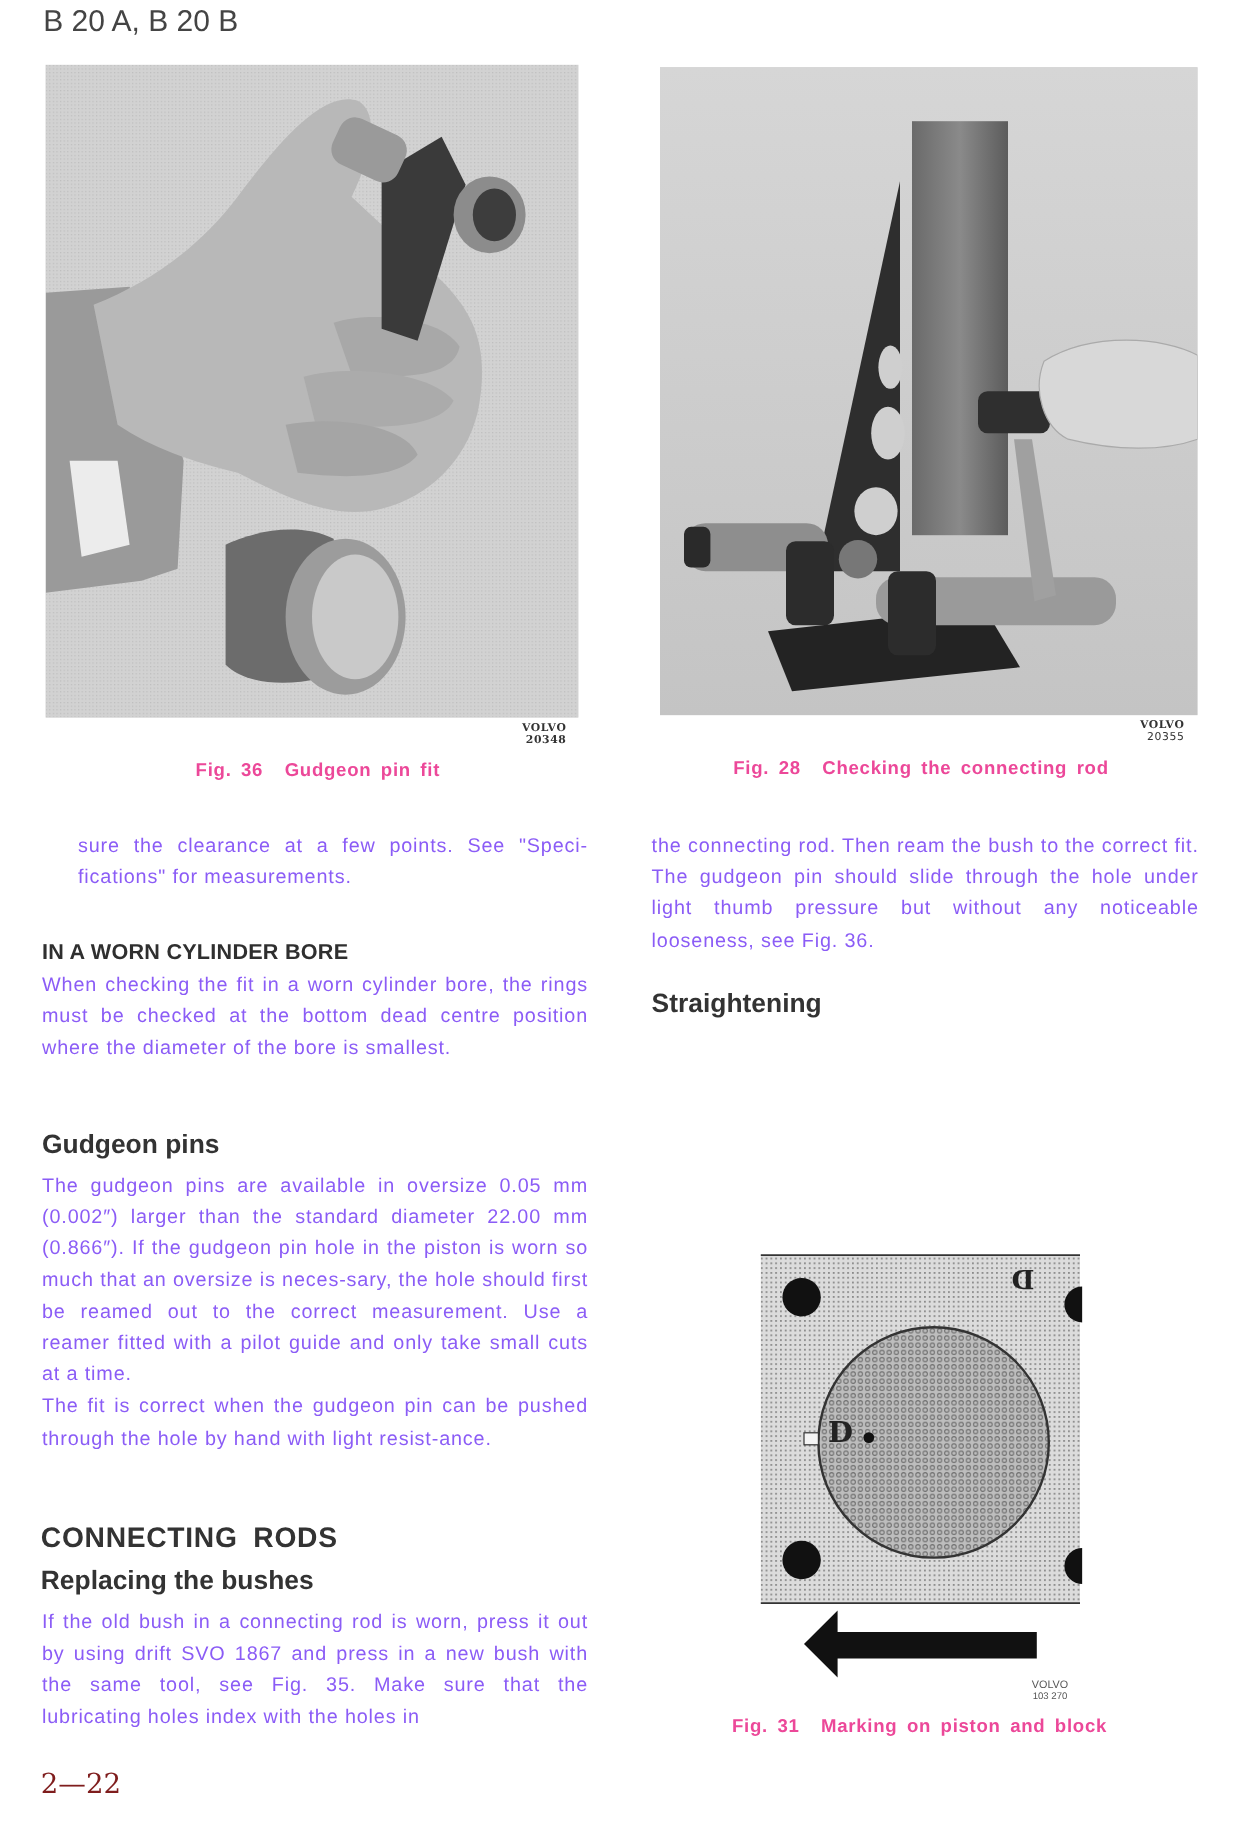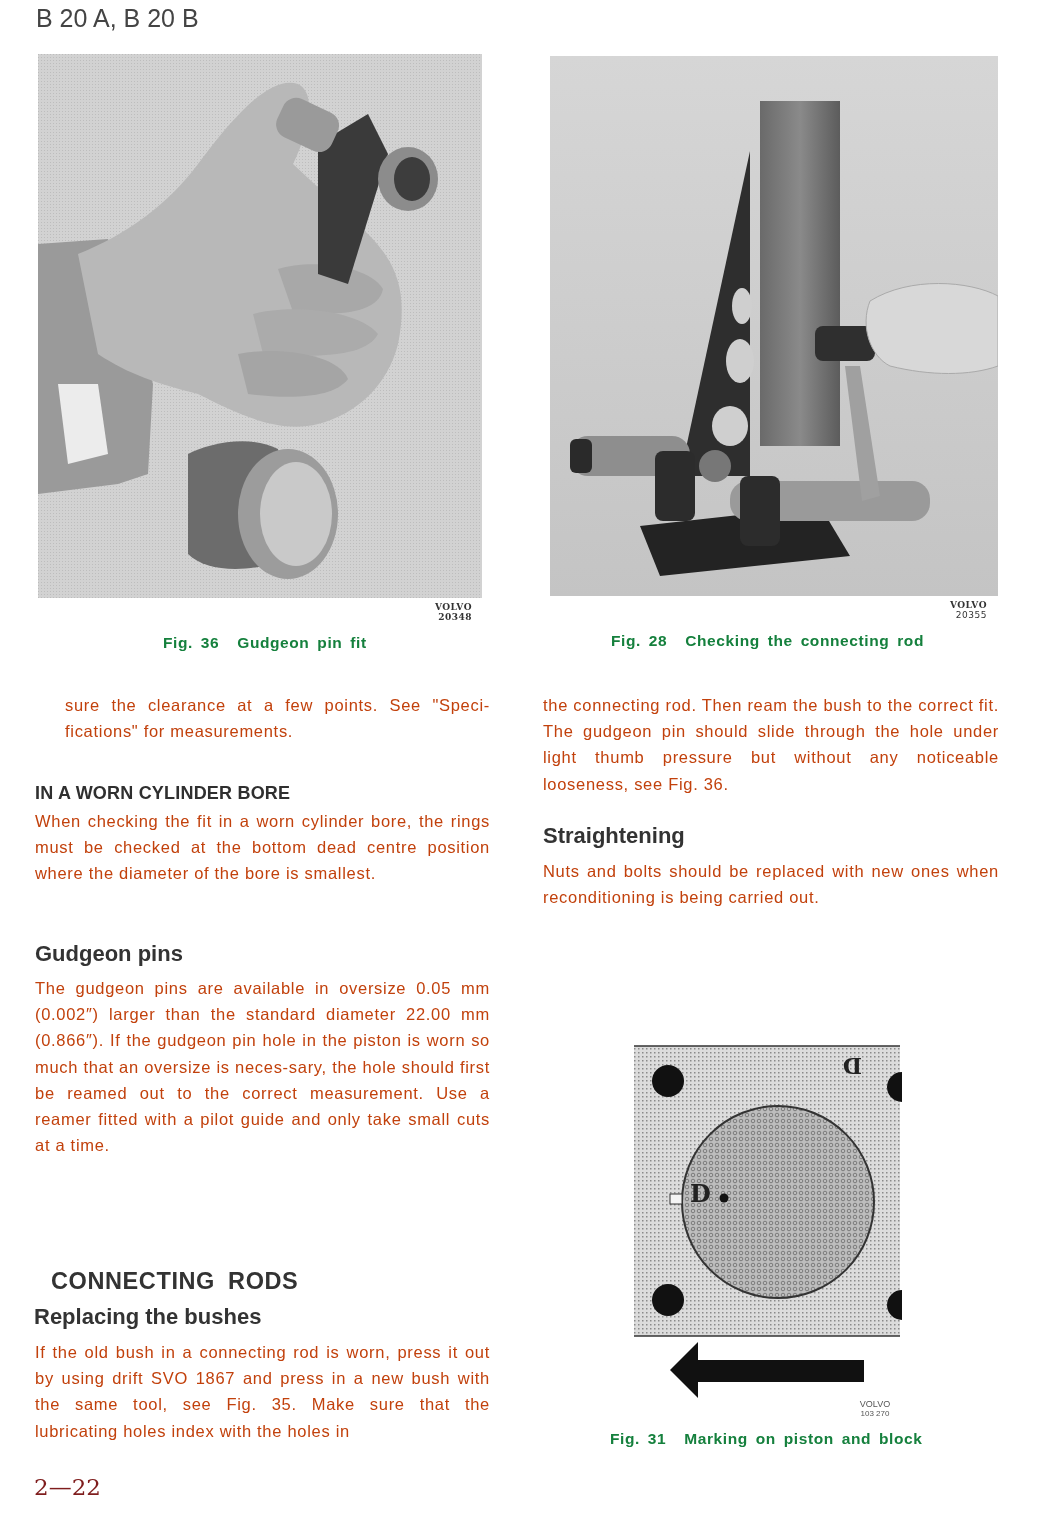--- a/index.html
+++ b/index.html
@@ -7,23 +7,23 @@
     width: 1050px; height: 1538px; position: relative; overflow: hidden;
     background: #ffffff; color: #3a3a3a;
     font-family: "Liberation Sans", "DejaVu Sans", sans-serif;
   }
   .abs { position: absolute; }
   .running-head { left: 36px; top: 4px; font-size: 25px; color: #444; letter-spacing: 0px; }
   .photo { background: #cfcfcf; overflow: hidden; }
   .photo svg { display: block; width: 100%; height: 100%; }
   .ref { font-family: "DejaVu Serif", serif; font-weight: bold; font-size: 9px; line-height: 10px; text-align: right; color: #333; letter-spacing: 0.5px; }
   .ref2 { font-family: "Liberation Sans", sans-serif; font-size: 9px; line-height: 10px; text-align: center; color: #555; }
-  .caption { font-size: 15.5px; font-weight: bold; color: #15803d; letter-spacing: 0.6px; word-spacing: 3px; }
+  .caption { font-size: 15.5px; font-weight: bold; color: #ec4899; letter-spacing: 0.6px; word-spacing: 3px; }
   .caption .fig { margin-right: 10px; }
-  .body-text { font-size: 16.5px; line-height: 26.2px; text-align: justify; color: #c2410c; letter-spacing: 0.7px; }
+  .body-text { font-size: 16.5px; line-height: 26.2px; text-align: justify; color: #8b5cf6; letter-spacing: 0.7px; }
   .body-text p { margin: 0; }
   .h-caps { font-size: 18px; font-weight: bold; color: #2f2f2f; letter-spacing: 0.2px; text-align: right; }
   .h-sub { font-size: 22px; font-weight: bold; color: #333; }
   .h-big { font-size: 23.5px; font-weight: bold; color: #333; letter-spacing: 0.6px; word-spacing: 6px; }
   .page-num { left: 34px; top: 1474px; font-family: "DejaVu Serif", serif; font-size: 23px; color: #7f1d1d; }
 </style>
 </head>
 <body>
 
 <div class="abs running-head">B 20 A, B 20 B</div>
@@ -116,35 +116,35 @@
 </div>
 
 <div class="abs h-caps" style="left:35px; top:783px;">IN A WORN CYLINDER BORE</div>
 <div class="abs body-text" style="left:35px; top:808px; width:455px;">
   <p>When checking the fit in a worn cylinder bore, the rings must be checked at the bottom dead centre position where the diameter of the bore is smallest.</p>
 </div>
 
 <div class="abs h-sub" style="left:35px; top:941px;">Gudgeon pins</div>
 <div class="abs body-text" style="left:35px; top:975px; width:455px;">
   <p>The gudgeon pins are available in oversize 0.05 mm (0.002″) larger than the standard diameter 22.00 mm (0.866″). If the gudgeon pin hole in the piston is worn so much that an oversize is neces-sary, the hole should first be reamed out to the correct measurement. Use a reamer fitted with a pilot guide and only take small cuts at a time.</p>
+  <p style="margin-top:1px;">The fit is correct when the gudgeon pin can be pushed through the hole by hand with light resist-ance.</p>
 </div>
 
-<div class="abs h-big" style="left:34px; top:1268px;margin-left:17px;">CONNECTING RODS</div>
+<div class="abs h-big" style="left:34px; top:1268px;">CONNECTING RODS</div>
 <div class="abs h-sub" style="left:34px; top:1304px;">Replacing the bushes</div>
 <div class="abs body-text" style="left:35px; top:1339px; width:455px;">
   <p>If the old bush in a connecting rod is worn, press it out by using drift SVO 1867 and press in a new bush with the same tool, see Fig. 35. Make sure that the lubricating holes index with the holes in</p>
 </div>
 
 <div class="abs body-text" style="left:543px; top:692px; width:456px;">
   <p>the connecting rod. Then ream the bush to the correct fit. The gudgeon pin should slide through the hole under light thumb pressure but without any noticeable looseness, see Fig. 36.</p>
 </div>
 
 <div class="abs h-sub" style="left:543px; top:823px;">Straightening</div>
 <div class="abs body-text" style="left:543px; top:858px; width:456px;">
-  <p>Nuts and bolts should be replaced with new ones when reconditioning is being carried out.</p>
 </div>
 
 <div class="abs" style="left:630px; top:1040px; width:272px; height:300px;">
   <svg viewBox="0 0 272 300" width="272" height="300">
     <defs>
       <pattern id="dots" width="4" height="4" patternUnits="userSpaceOnUse">
         <rect width="4" height="4" fill="#dcdcdc"></rect>
           <rect width="1.5" height="1.5" fill="#8a8a8a"></rect>
       </pattern>
       <pattern id="rings" width="6" height="6" patternUnits="userSpaceOnUse">

